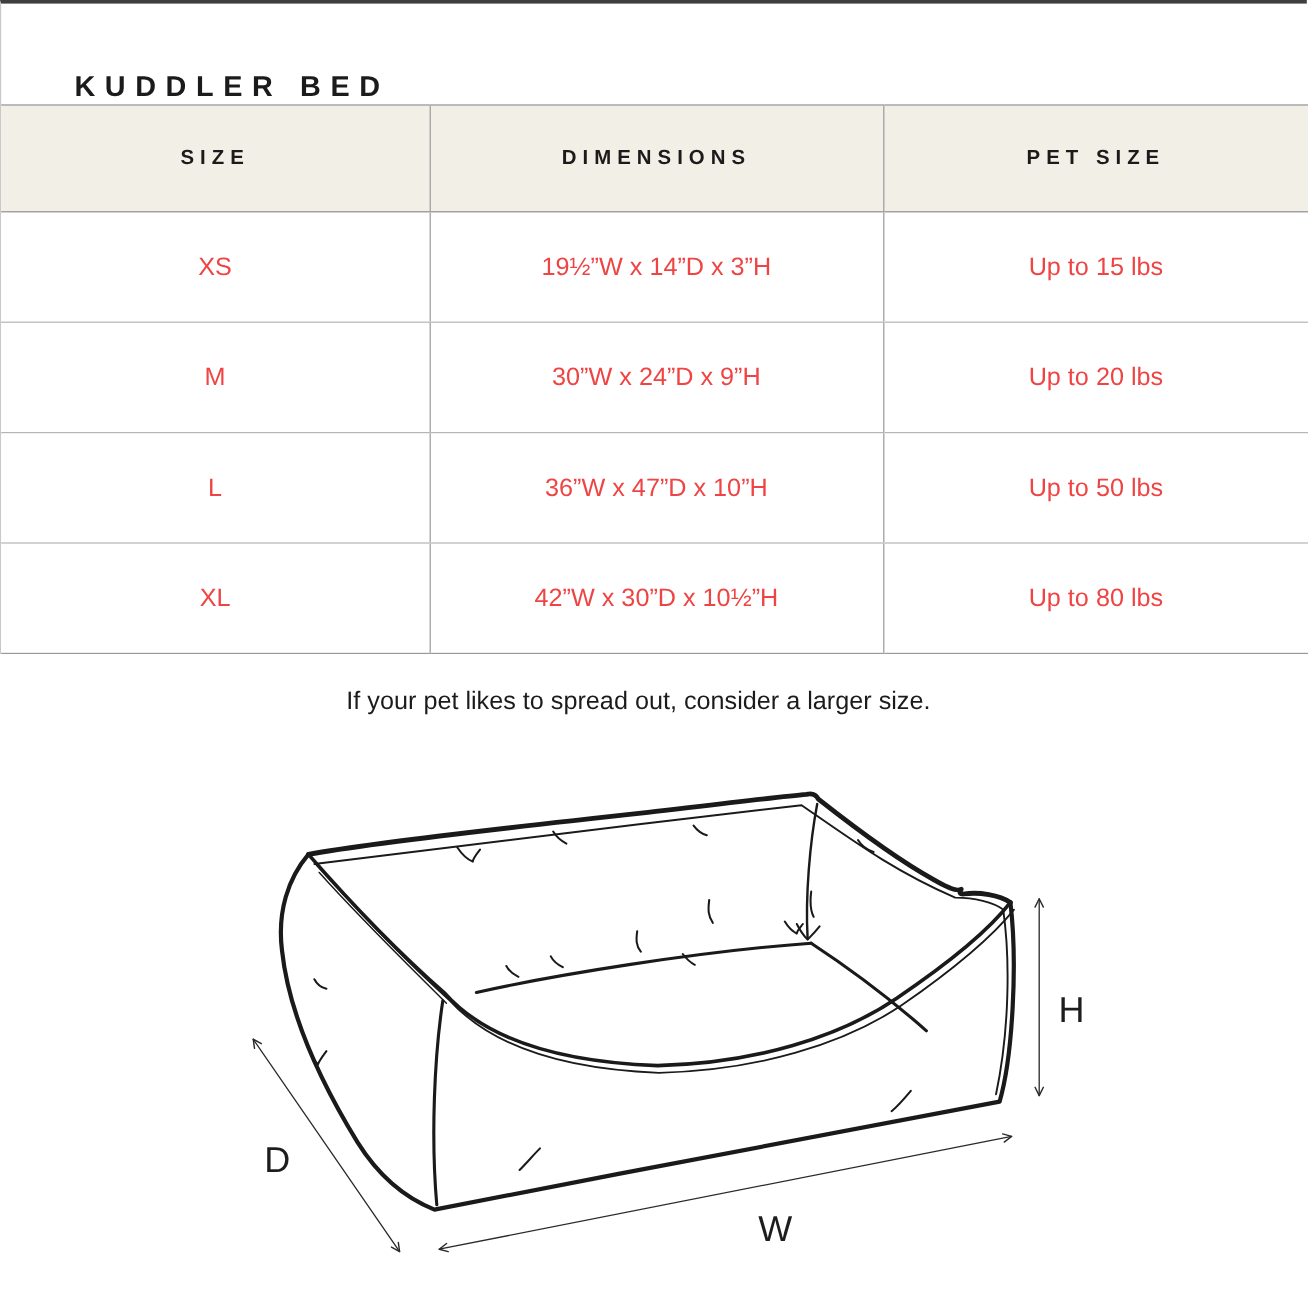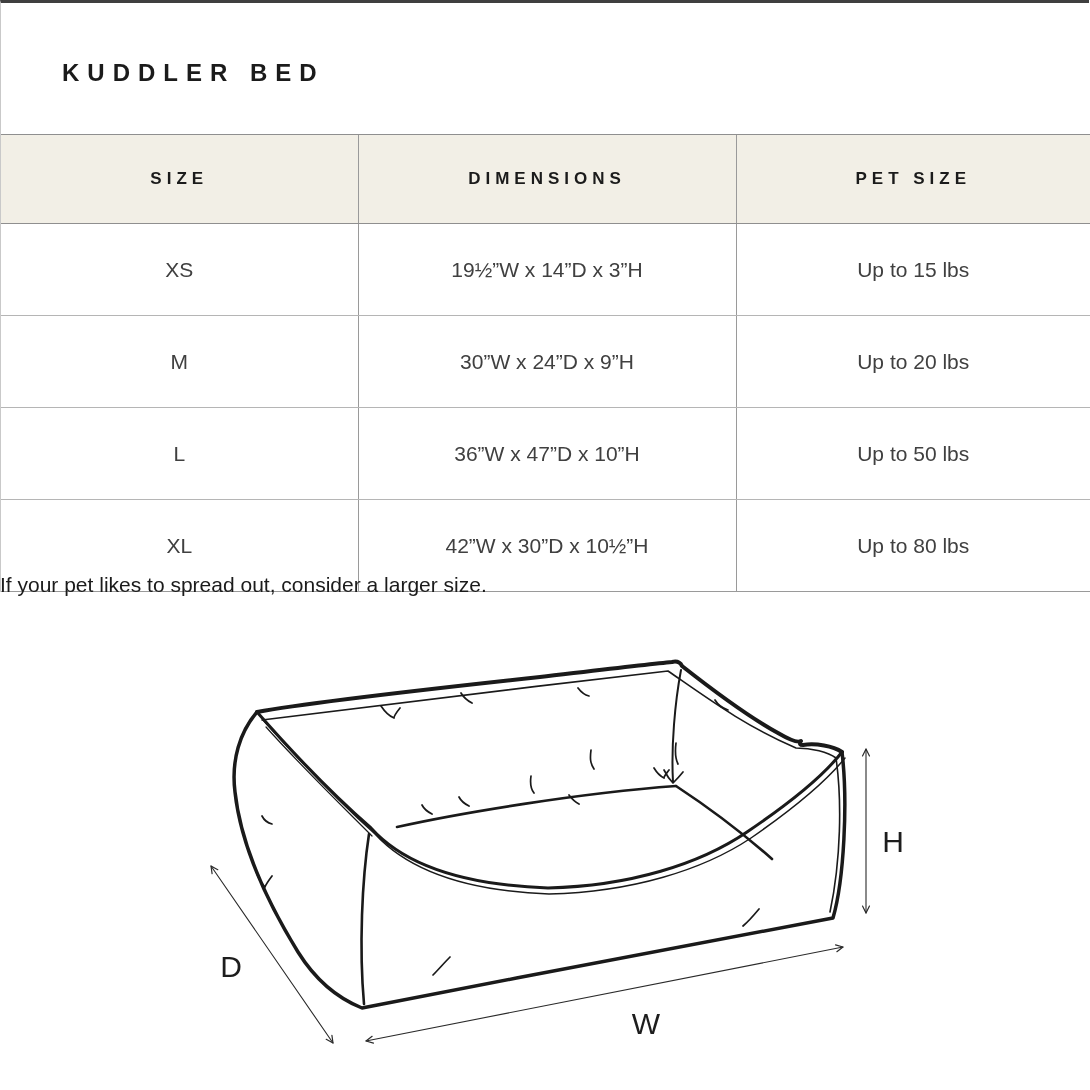--- a/index.html
+++ b/index.html
@@ -1,33 +1,33 @@
 <!DOCTYPE html>
 <html><head>
 <meta charset="utf-8">
 <style>
   html,body{margin:0;padding:0;background:#ffffff;}
   body{font-family:"Liberation Sans","DejaVu Sans",sans-serif;color:#1b1b1b;}
   .page{position:relative;width:1090px;height:1090px;background:#fff;overflow:hidden;}
   .sheet{position:absolute;top:0;left:0;width:1089px;border-top:3px solid #3f3f3f;border-left:1px solid #c9c9c9;box-sizing:border-box;}
   .title-bar{height:84px;display:flex;align-items:flex-end;padding-left:61px;}
   .title{font-size:24px;font-weight:700;letter-spacing:8px;color:#1b1b1b;}
-  table.size-chart{width:100%;border-collapse:collapse;table-layout:fixed;margin-top:47px;}
+  table.size-chart{width:100%;border-collapse:collapse;table-layout:fixed;}
   table.size-chart th{
     background:#f2efe6;height:86px;font-size:17px;font-weight:700;letter-spacing:5px;
     border-top:1px solid #8f8f8f;border-bottom:1px solid #8f8f8f;text-align:center;color:#1b1b1b;
   }
   table.size-chart td{
-    height:89px;text-align:center;vertical-align:middle;font-size:21px;color:#404040;
+    height:89px;text-align:center;vertical-align:middle;font-size:21px;color:#ef4444;
     border-bottom:1px solid #b5b5b5;background:#fff;
   }
   table.size-chart tr:last-child td{border-bottom:1px solid #9a9a9a;}
   table.size-chart th + th, table.size-chart td + td{border-left:1px solid #9a9a9a;}
   .note{position:absolute;top:569px;left:0;width:1064px;height:32px;line-height:32px;
-    font-size:21px;color:#1b1b1b;}
+    text-align:center;font-size:21px;color:#1b1b1b;}
   .diagram{position:absolute;top:580px;left:0;}
   .dim-label{font-size:30px;font-weight:500;fill:#1d1d1d;}
 </style>
 </head>
 <body>
 
 <div class="page">
 
   <div class="sheet">
     <div class="title-bar">

